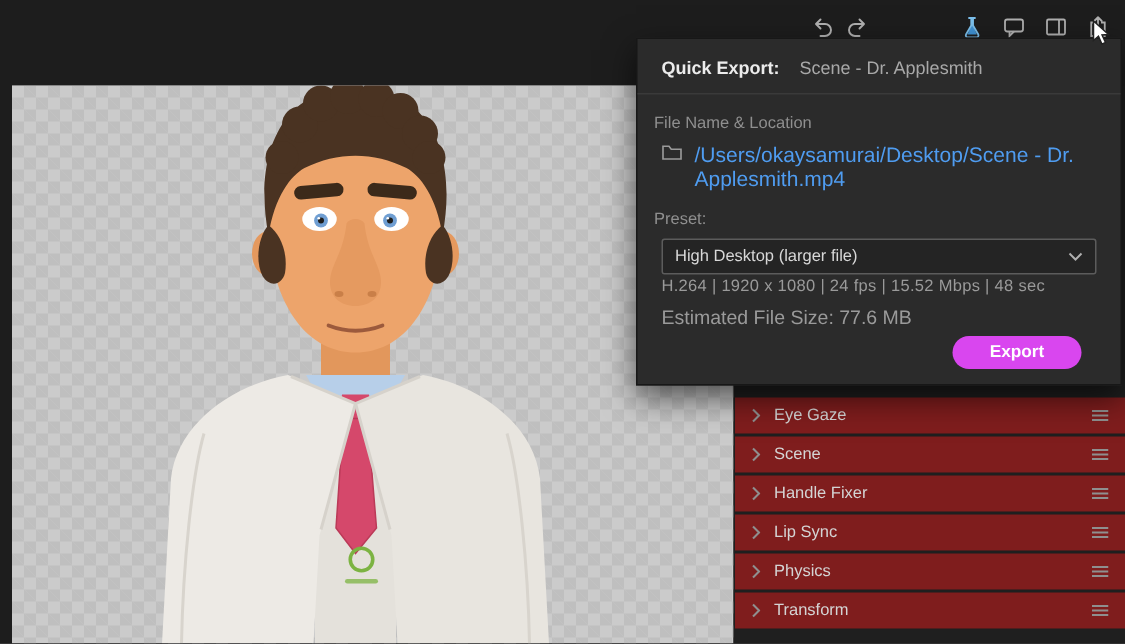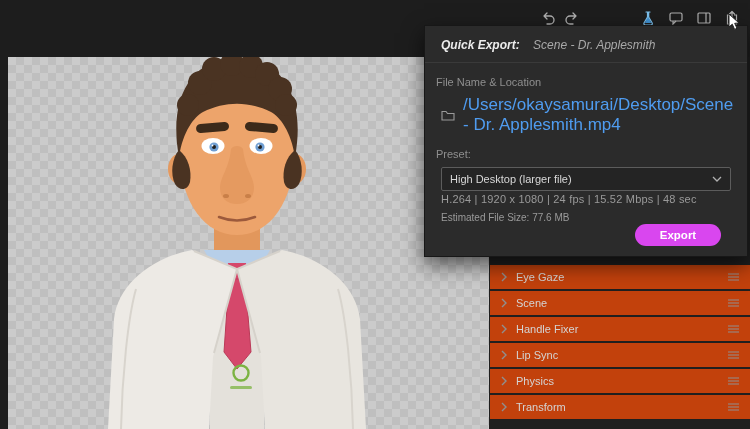--- a/index.html
+++ b/index.html
@@ -18,39 +18,39 @@
   
   .toolbar{position:absolute;top:8px;left:540px;display:flex;align-items:center;height:20px;}
   .tb-btn{width:16px;height:16px;display:flex;align-items:center;justify-content:center;cursor:pointer;}
   .tb-btn + .tb-btn{margin-left:12px;}
   .tb-btn.redo{margin-left:8px;}
   .tb-btn.flask{margin-left:60px;}
 
   
   .export-panel{position:absolute;left:424px;top:25px;width:324px;height:232px;box-sizing:border-box;
     background:#2b2b2b;border:1px solid #171717;box-shadow:0 8px 20px rgba(0,0,0,.6);z-index:5;}
-  .xp-title{padding:12px 16px 10px;font-size:12px;border-bottom:1px solid #3a3a3a;font-style:italic;}
+  .xp-title{padding:12px 16px 10px;font-size:12px;border-bottom:1px solid #3a3a3a;}
   .xp-title .t1{font-weight:700;color:#ececec;}
   .xp-title .t2{color:#a8a8a8;margin-left:10px;}
   .xp-label{color:#8f8f8f;font-size:11px;margin:13px 11px 7px;}
-  .xp-path{display:flex;align-items:center;margin:0 16px;font-size:17px;color:#4f9cf0;}
+  .xp-path{display:flex;margin:0 16px;font-size:14px;color:#4f9cf0;}
   .xp-path .txt{cursor:pointer;}
   .xp-path svg{margin-right:8px;flex:none;}
   .xp-select{margin:2px 16px 0;height:22px;border:1px solid #5c5c5c;border-radius:2px;background:#242424;
     display:flex;align-items:center;justify-content:space-between;padding:0 8px;font-size:11px;color:#d8d8d8;cursor:pointer;}
   .xp-info{margin:2px 16px 0;font-size:11px;color:#9a9a9a;letter-spacing:.2px;}
-  .xp-size{margin:7px 16px 0;font-size:10px;color:#9a9a9a;}
+  .xp-size{margin:7px 16px 0;font-size:13px;color:#9a9a9a;}
   .xp-export{position:absolute;right:26px;bottom:10px;width:86px;height:22px;border-radius:11px;
     background:#d946ef;color:#ffffff;font-size:11.5px;font-weight:700;display:flex;align-items:center;
     justify-content:center;cursor:pointer;}
 
   
   .props{position:absolute;left:489px;top:57px;width:261px;height:372px;background:#1f1f1f;}
   .behavior-rows{position:absolute;top:208px;left:1px;right:0;}
-  .brow{height:24px;margin-bottom:2px;background:#c2410c;display:flex;align-items:center;
+  .brow{height:24px;margin-bottom:2px;background:#7f1d1d;display:flex;align-items:center;
     padding:0 11px;color:#d4d4d4;font-size:11px;cursor:pointer;}
   .brow .chev{margin-right:9px;display:flex;align-items:center;}
   .brow .menu{margin-left:auto;display:flex;align-items:center;cursor:pointer;}
 
   
   .cursor{position:absolute;left:727px;top:13px;z-index:9;pointer-events:none;}
 </style>
 </head>
 <body>
 

